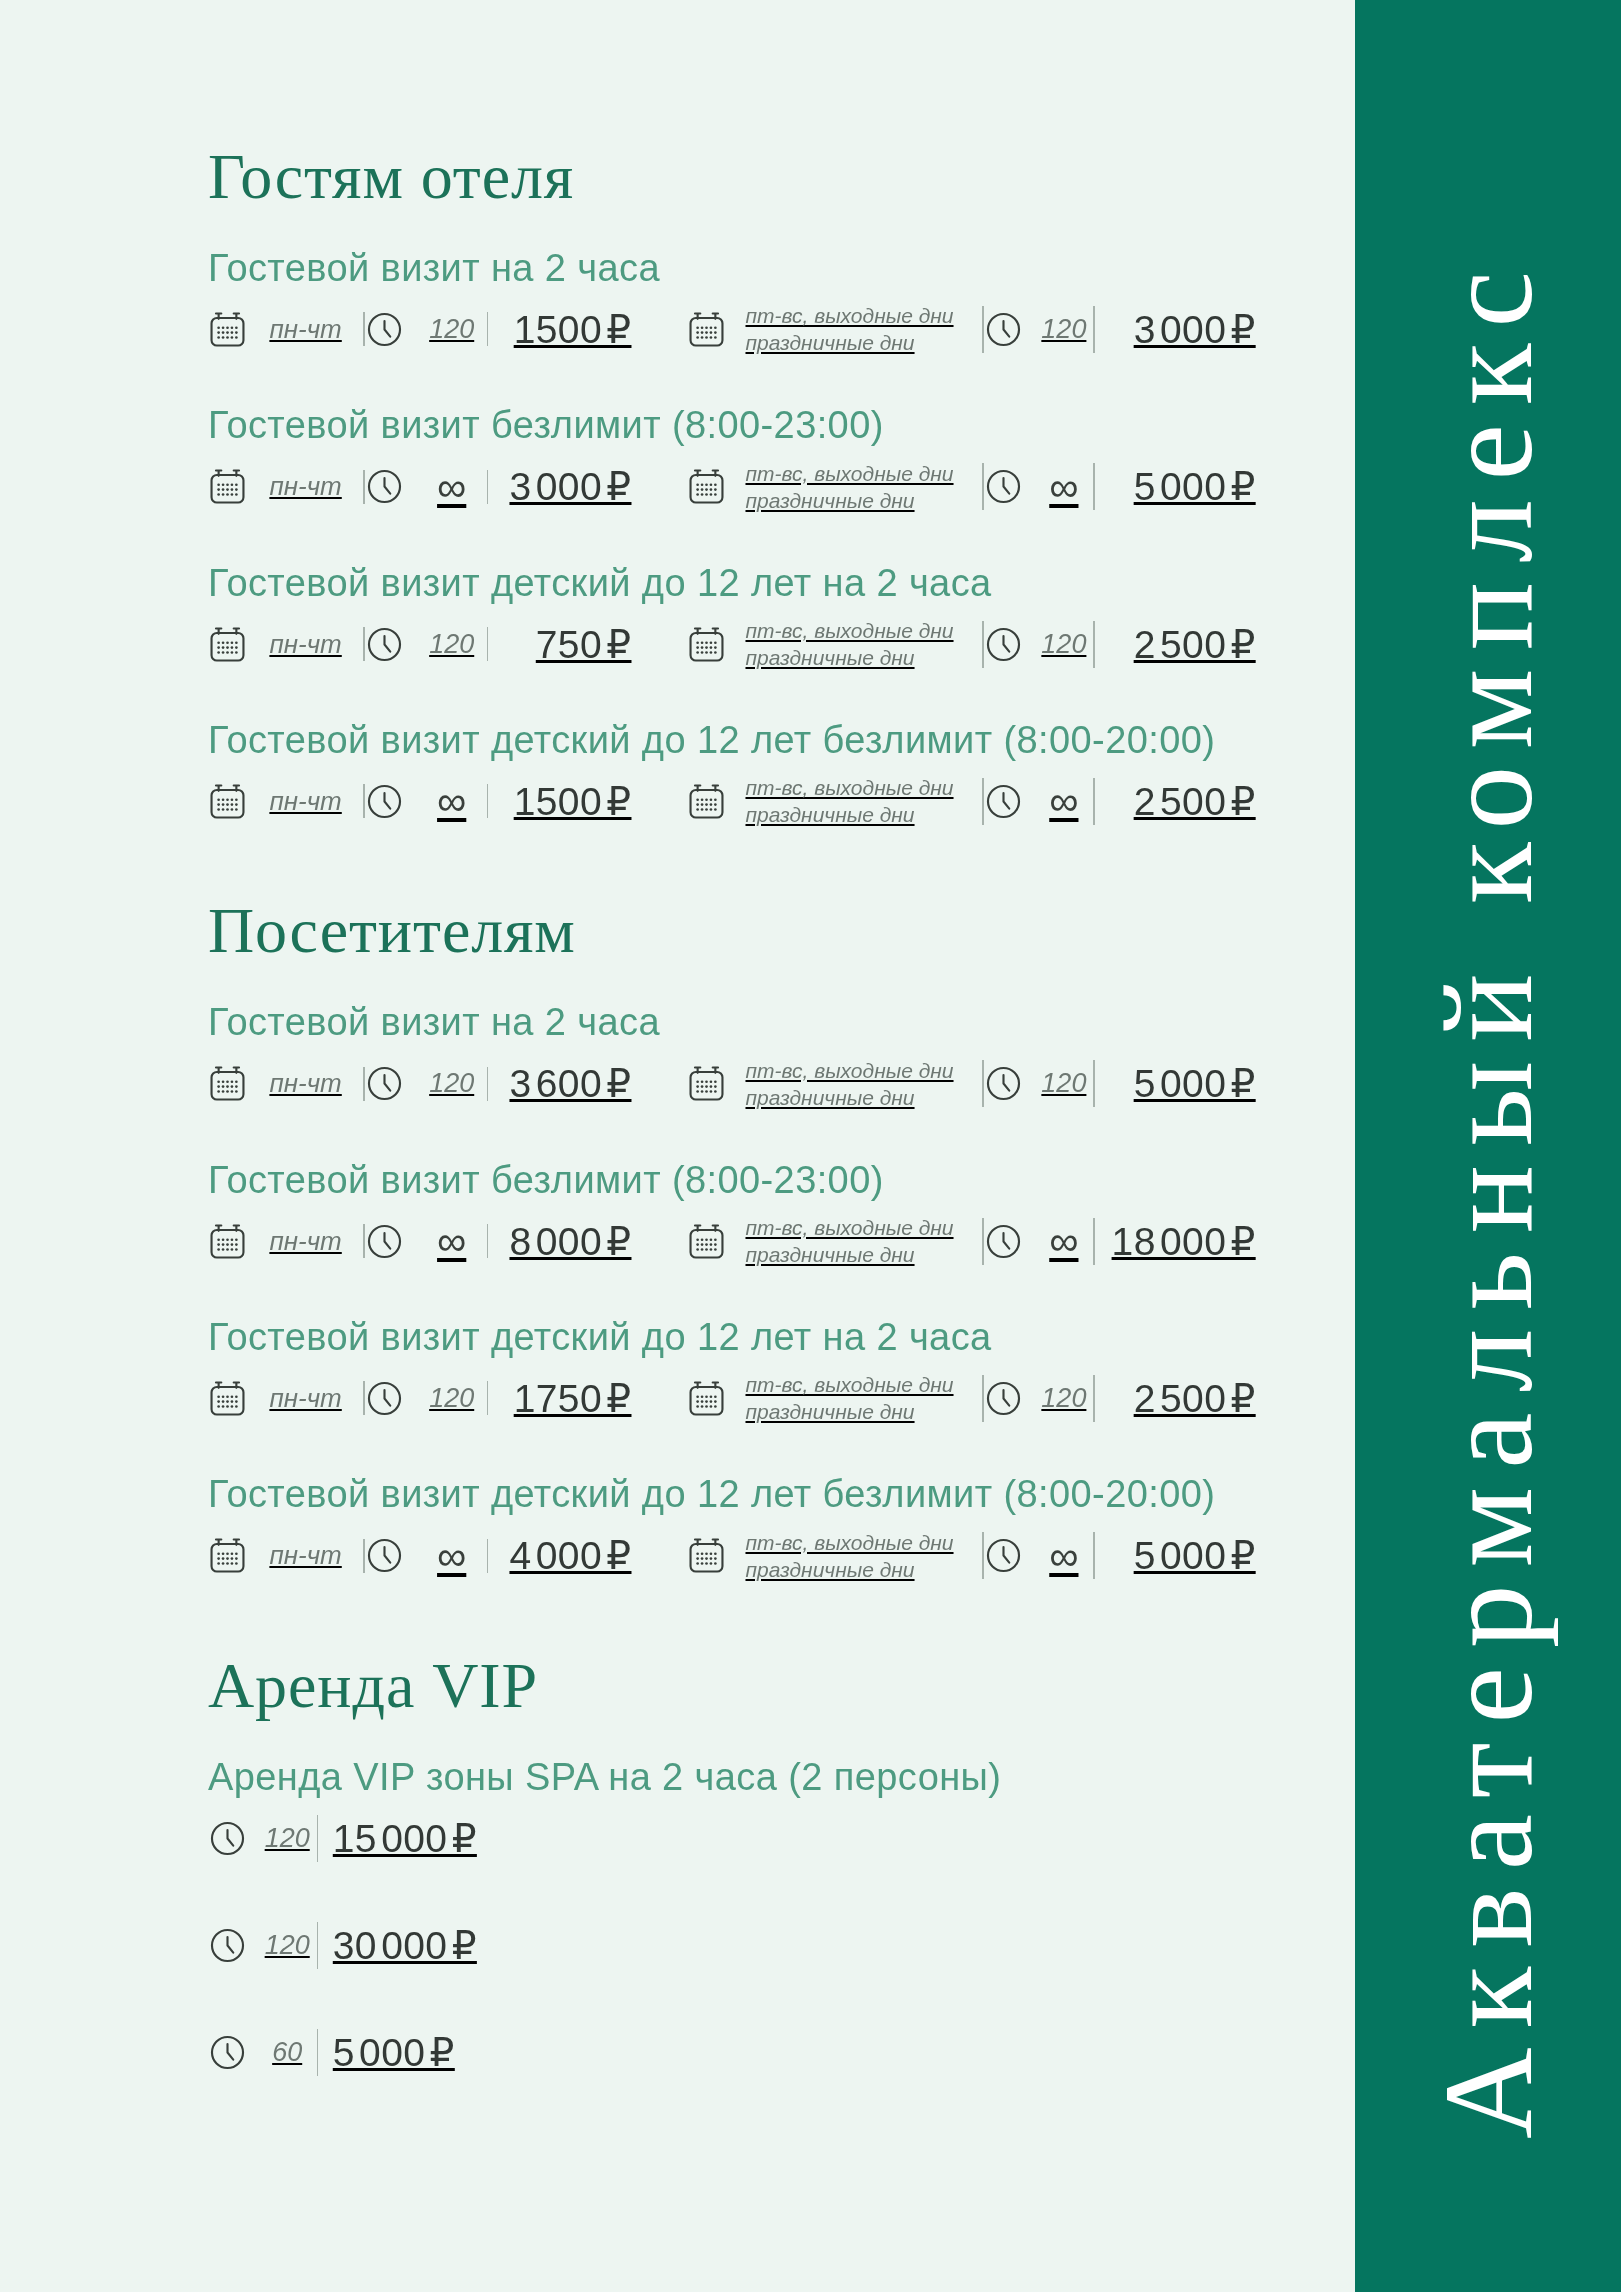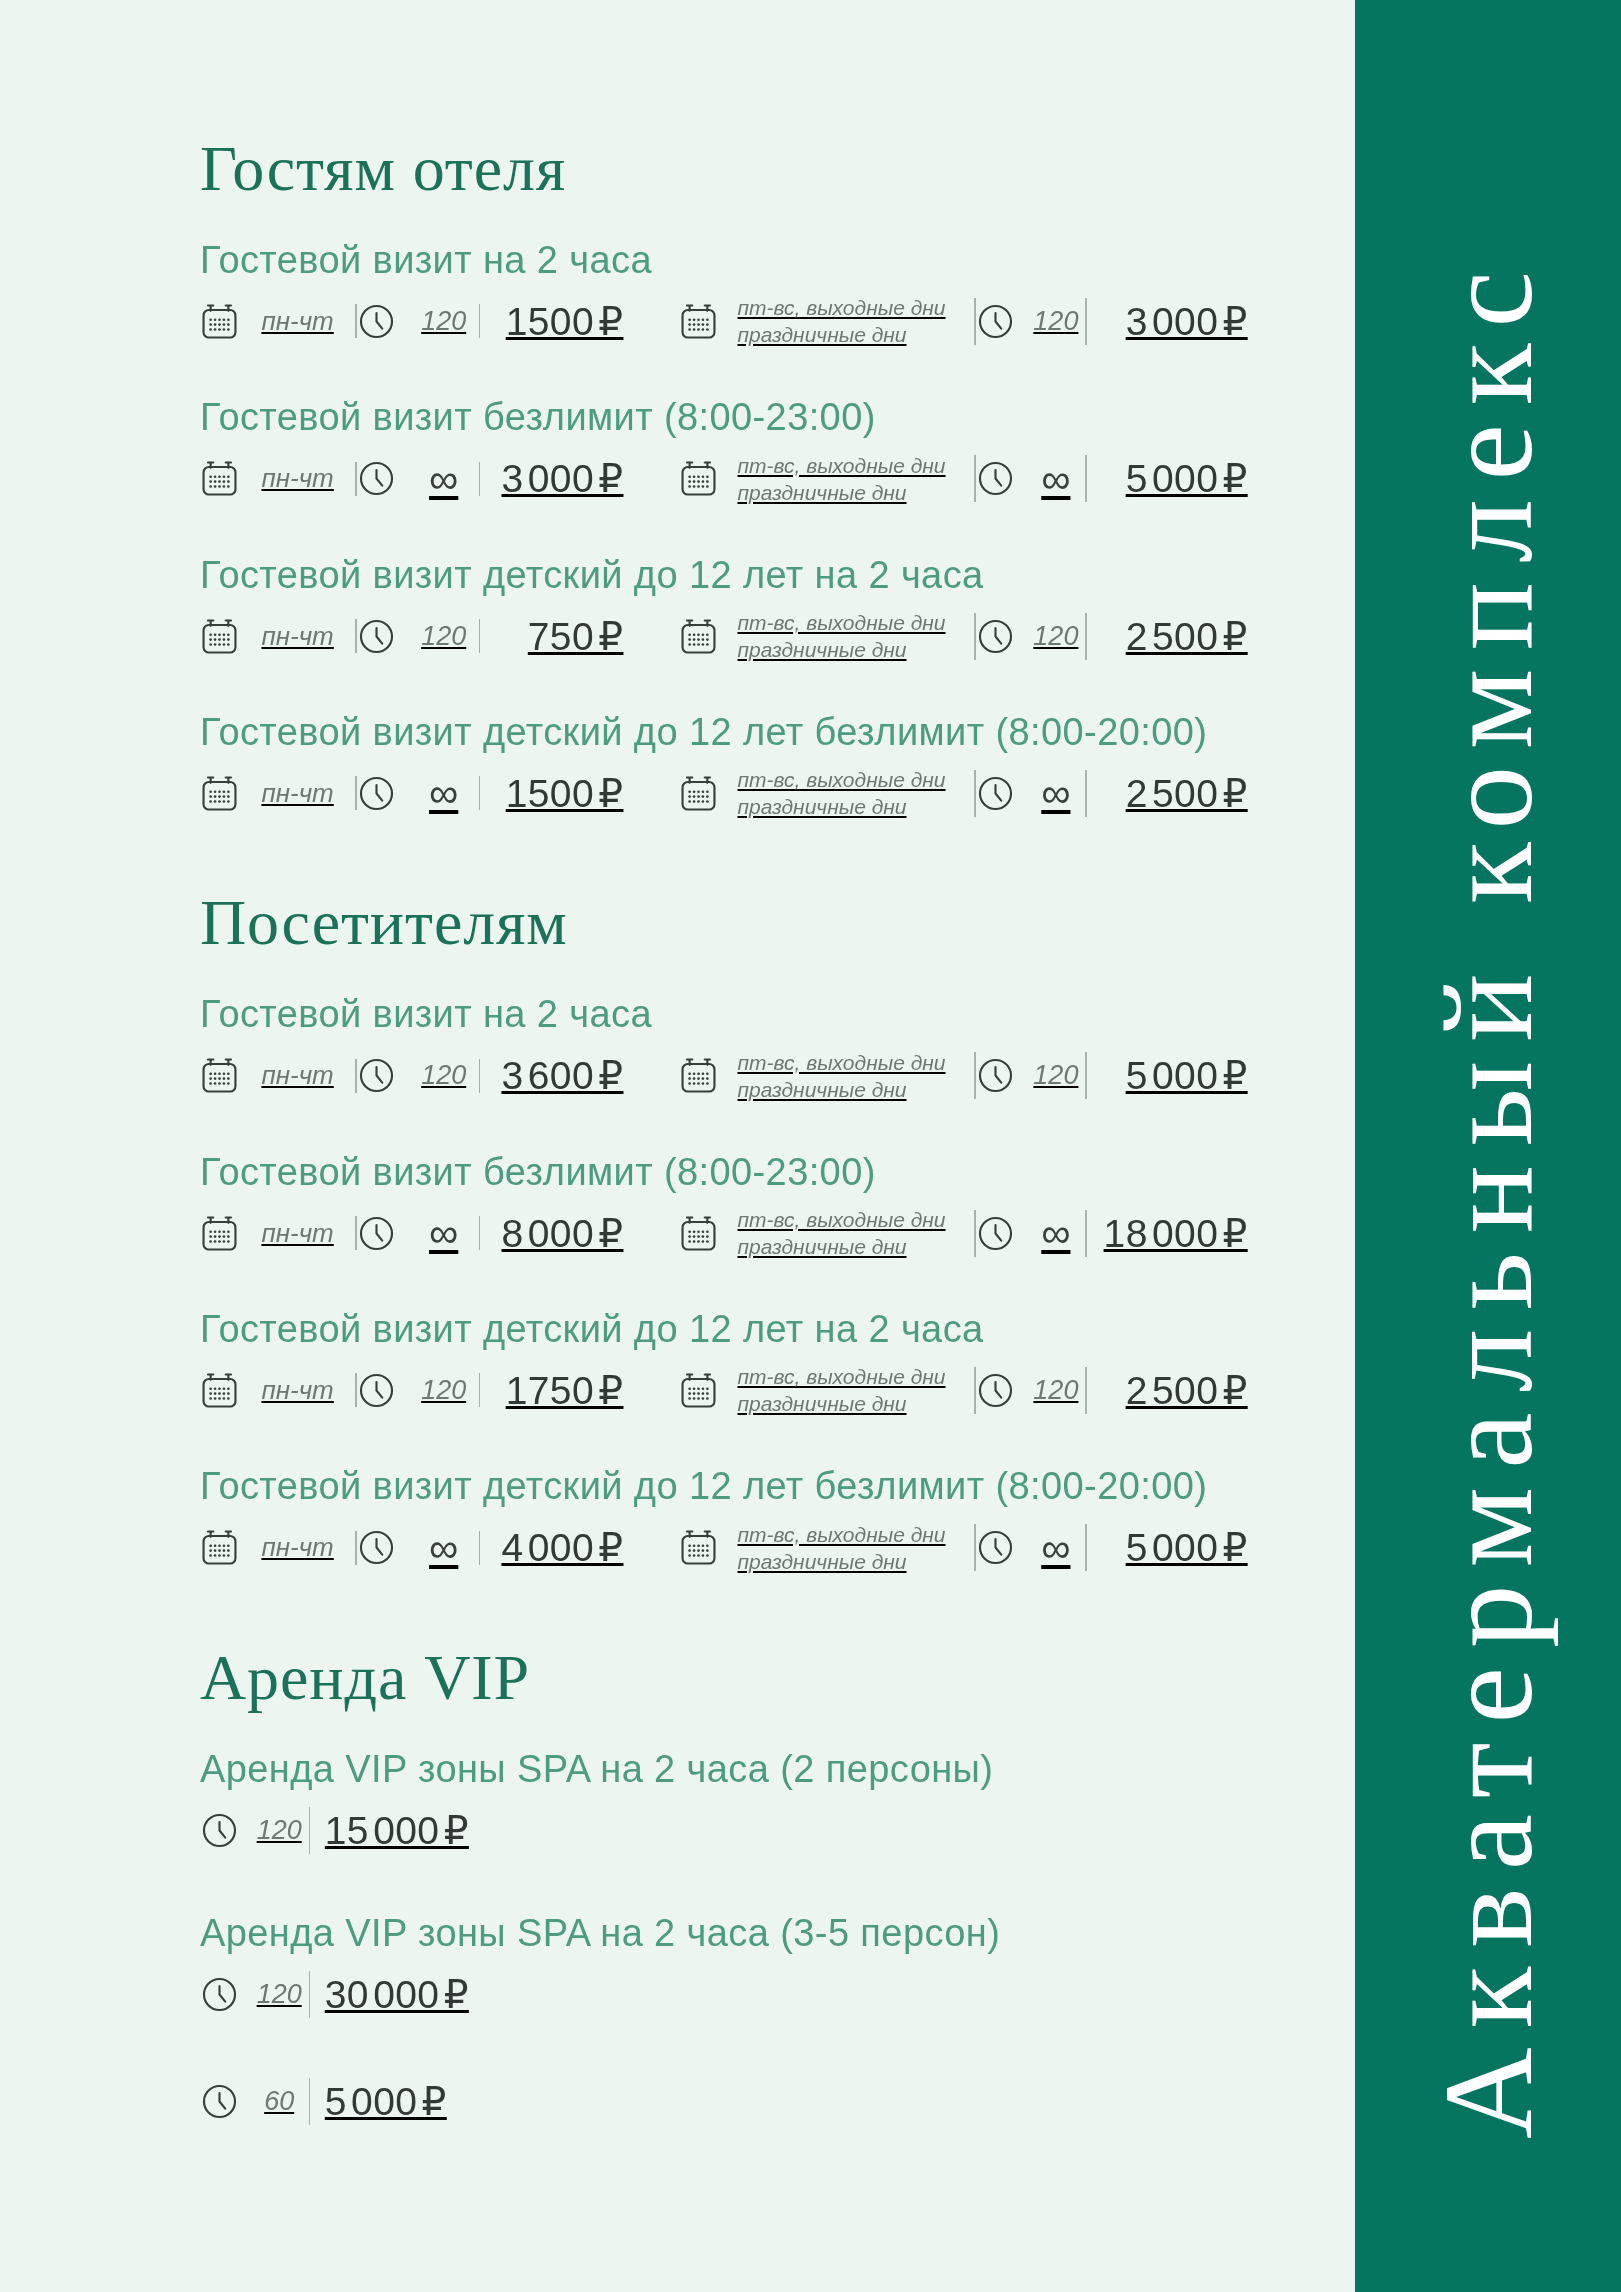--- a/index.html
+++ b/index.html
@@ -6,21 +6,21 @@
   .page{
     position:relative;
     width:1622px;height:2293px;
     background:#edf5f1;
     overflow:hidden;
     font-family:"Liberation Sans","DejaVu Sans",sans-serif;
   }
   .content{
     position:absolute;left:200px;top:134px;width:1157px;
   }
-  .sec{margin:0;}
+  .sec{margin:8px;}
   .sec + .sec{margin-top:70px;}
   .sec-title{
     margin:0 0 36px 0;
     font-family:"Liberation Serif","DejaVu Serif",serif;
     font-weight:400;
     font-size:64px;line-height:1.08;
     color:#1c7259;
     letter-spacing:0.9px;
   }
   .item{margin:0;}
@@ -748,21 +748,20 @@
   <circle cx="22" cy="22" r="17.5"></circle>
                 <path d="M22 22 V12.5 M22 22 l6.5 8"></path>
               </svg>
             </span>
             <span class="dur">120</span>
             <span class="vd tall"></span>
             <span class="price">15 000 ₽</span>
           </div>
         </div>
         <div class="item">
-          <div class="item-title">Аренда VIP зоны SPA на 2 часа (3-5 персон)</div>
           <div class="row vip">
             <span class="ico">
               <svg viewBox="0 0 44 44" width="39" height="39" fill="none" stroke="#383f3b" stroke-width="2.4" stroke-linecap="round">
   <circle cx="22" cy="22" r="17.5"></circle>
                 <path d="M22 22 V12.5 M22 22 l6.5 8"></path>
               </svg>
             </span>
             <span class="dur">120</span>
             <span class="vd tall"></span>
             <span class="price">30 000 ₽</span>

